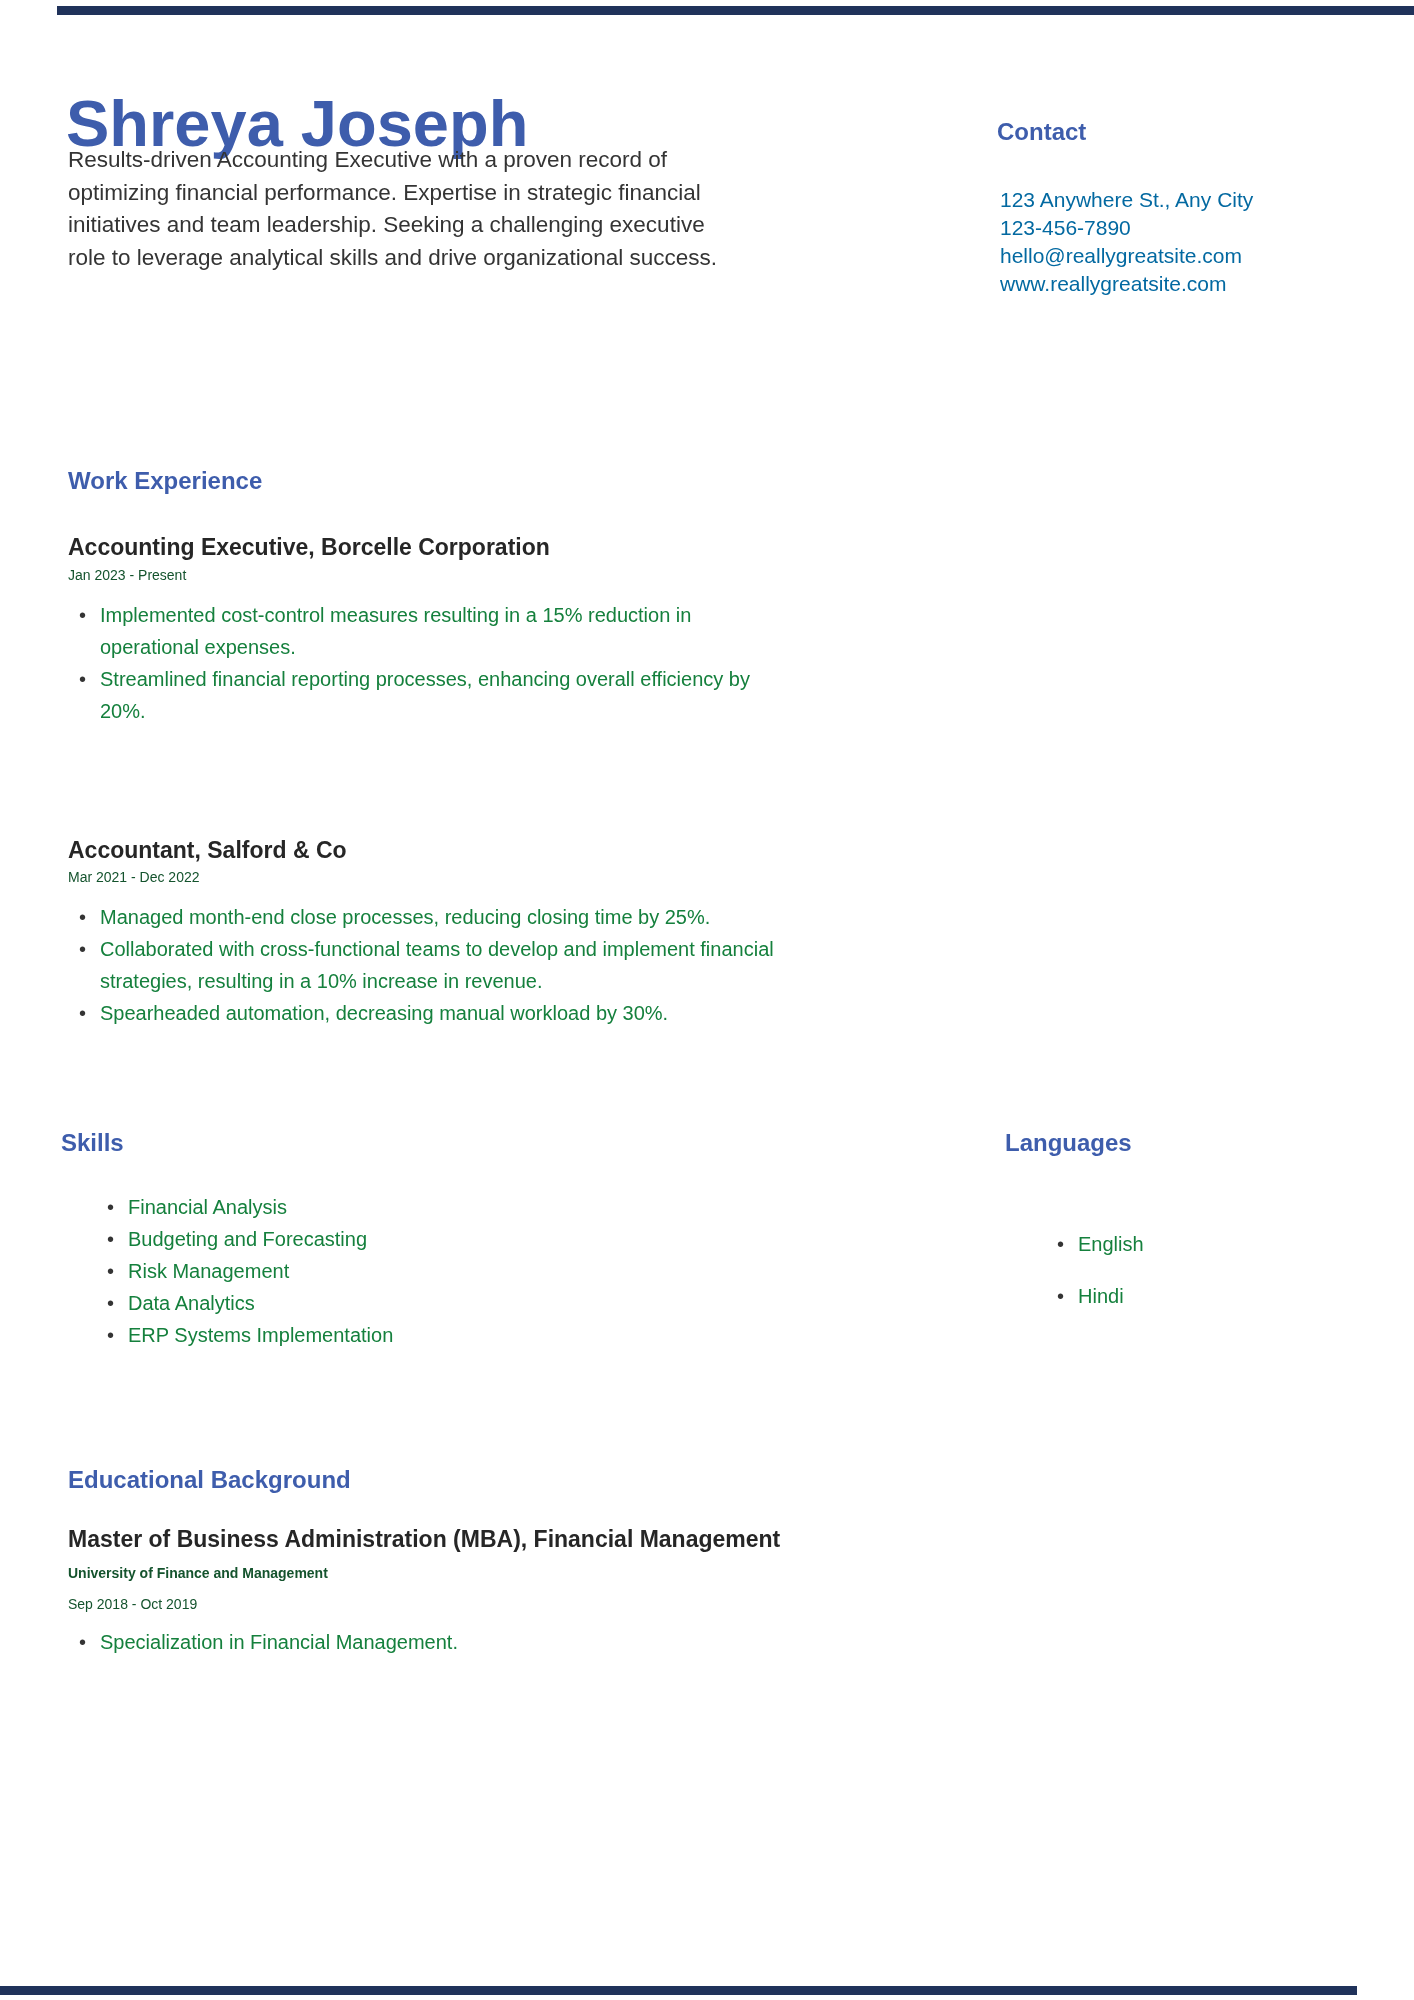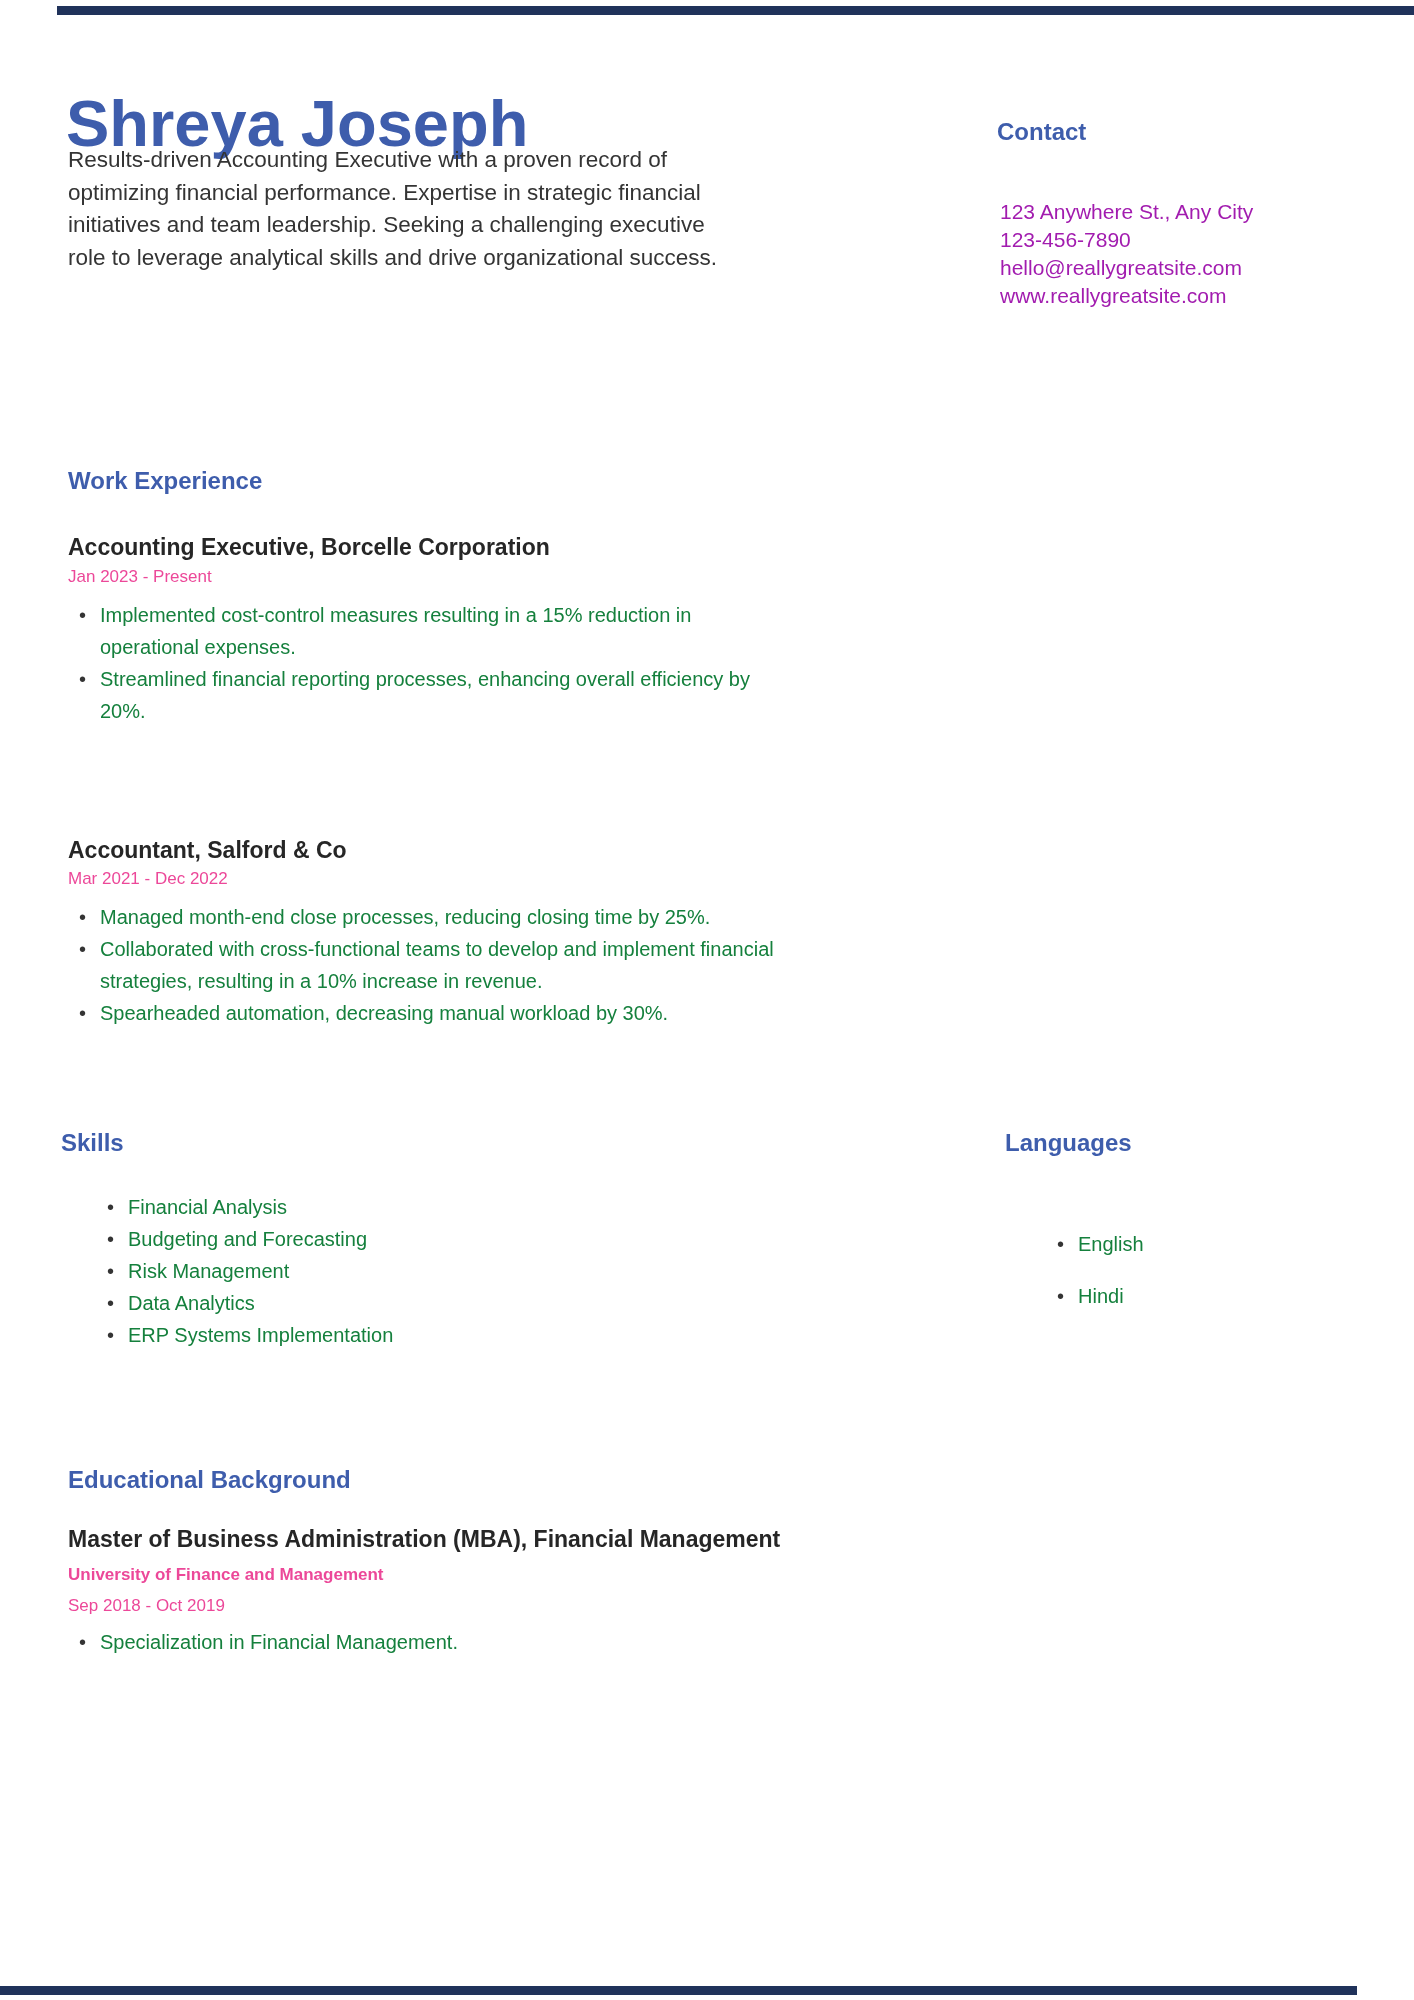--- a/index.html
+++ b/index.html
@@ -32,31 +32,31 @@
     font-size:24px; font-weight:bold; line-height:1;
     color:#3e5dac;
   }
   .h-contact   { left:997px;  top:120px; }
   .h-work      { left:68px;   top:469px; }
   .h-skills    { left:61px;   top:1131px; }
   .h-languages { left:1005px; top:1131px; }
   .h-education { left:68px;   top:1468px; }
 
   .contact-lines {
-    position:absolute; left:1000px; top:198px;
-    font-size:21px; line-height:28px; color:#a21caf;
+    position:absolute; left:1000px; top:186px;
+    font-size:21px; line-height:28px; color:#0369a1;
   }
 
   .job-title, .edu-degree {
     position:absolute; left:68px;
     font-size:23px; font-weight:bold; line-height:1; color:#262626;
   }
   .job-dates, .edu-line {
     position:absolute; left:68px;
-    font-size:17px; line-height:1; color:#ec4899;
+    font-size:14px; line-height:1; color:#14532d;
   }
   .t-job1-title { top:536px; }
   .t-job1-dates { top:568px; }
   .t-job2-title { top:839px; }
   .t-job2-dates { top:870px; }
   .t-edu-degree { top:1528px; }
   .t-edu-school { top:1566px;font-weight:bold; }
   .t-edu-dates  { top:1597px; }
 
   ul.blist { position:absolute; list-style:none; }

